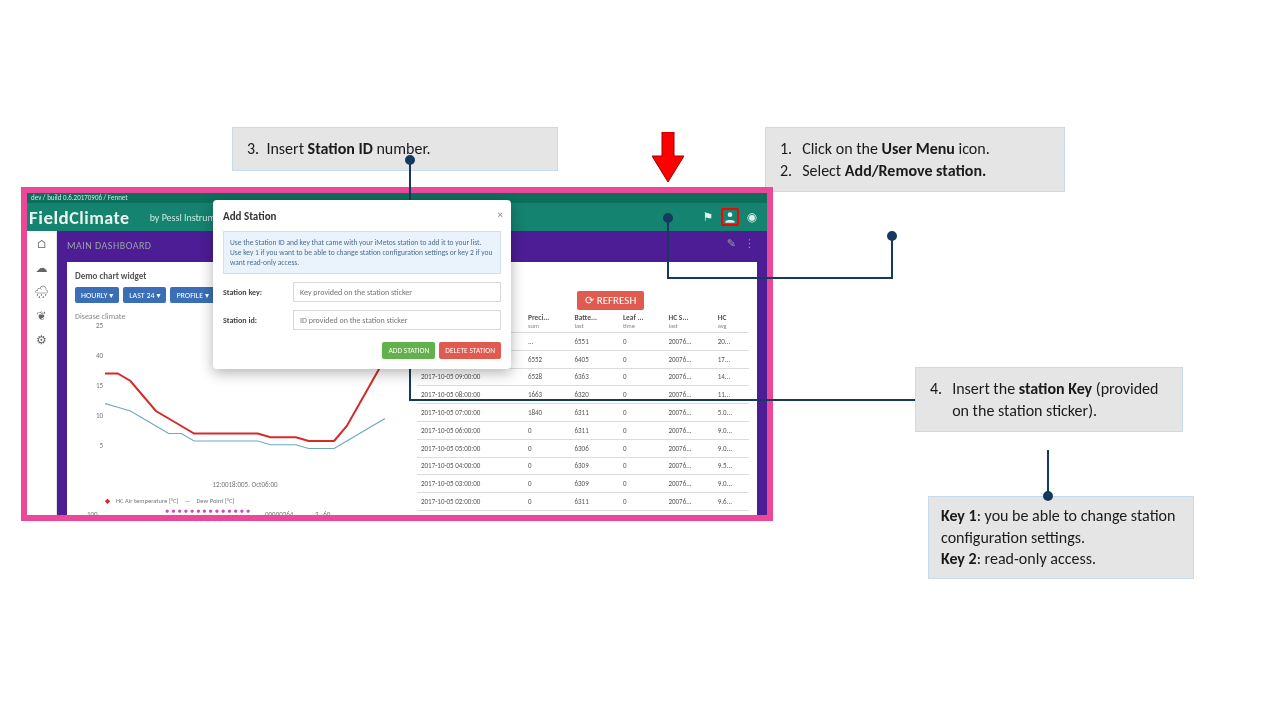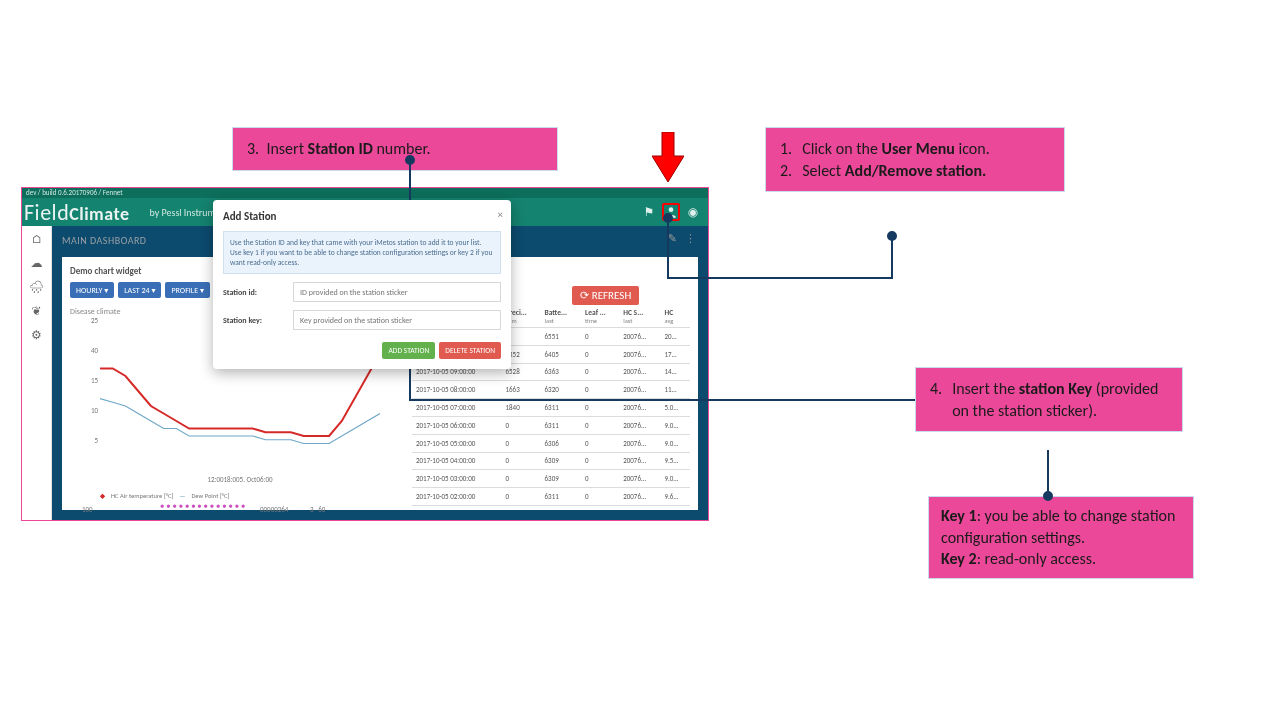--- a/index.html
+++ b/index.html
@@ -2,40 +2,40 @@
 <html><head>
 <meta charset="utf-8">
 <style>
   * { box-sizing: border-box; margin: 0; padding: 0; font-family: Calibri, Arial, sans-serif; }
   body { background: #ffffff; width: 1280px; height: 720px; position: relative; overflow: hidden; }
 
   
   .shot {
     position: absolute;
     left: 21px; top: 187px;
-    width: 688px; height: 334px;
-    border: 1px solid #ec4899;
-    background: #0c4a6e;
+    width: 752px; height: 334px;
+    border: 6px solid #ec4899;
+    background: #4c1d95;
     overflow: hidden;
     font-size: 9px;
     color: #555;
   }
   
   .build-strip {
     height: 10px; background: #0d6e5c; color: #cfe7e1;
     font-size: 7px; line-height: 10px; padding-left: 4px;
   }
   
   .topbar {
     height: 28px; background: #14836f;
     display: flex; align-items: center; padding: 0 6px 0 2px; gap: 4px;
     color: #eaf3f1;
   }
   .brand { font-size: 16px; letter-spacing: .5px; display: flex; align-items: baseline; }
-  .brand b { font-weight: 400; font-size: 22px; }
+  .brand b { font-weight: 700; font-size: 19px; }
   .brand span { font-size: 18px; font-weight: 600; }
   .byline { font-size: 10px; color: #cfe7e1; margin-left: 16px; }
   .topbar .spacer { flex: 1; }
   .topicon { width: 18px; height: 18px; display: flex; align-items: center; justify-content: center; color: #dff1ed; font-size: 12px; }
   .user-frame {
     border: 2px solid #ff0000; border-radius: 2px;
   }
   
   .leftrail {
     position: absolute; left: 0; top: 38px; bottom: 0; width: 30px;
@@ -109,21 +109,21 @@
   .frow input {
     flex: 1; border: 1px solid #d8d8d8; font-size: 8px; padding: 4px 6px; color:#999;
     background: #fff;
   }
   .modal-actions { display:flex; justify-content:flex-end; gap:4px; padding: 12px 0 10px 0; }
   .btn-green { background:#62b14c; color:#fff; font-size:7.5px; padding:4px 6px; border-radius:2px; }
   .btn-red   { background:#e05a4f; color:#fff; font-size:7.5px; padding:4px 6px; border-radius:2px; }
 
   
   .callout {
-    position: absolute; background: #ec4899; border: 1px solid #c7dbec;
+    position: absolute; background: #e5e5e5; border: 1px solid #c7dbec;
     padding: 10px 14px; font-size: 16px; color: #1b1b1b; line-height: 1.35;
   }
   #callout3 { left: 232px; top: 127px; width: 326px;}
   #callout12 { left: 765px; top: 127px; width: 300px; }
   #callout4 { left: 915px; top: 367px; width: 268px; }
   #calloutkeys { left: 916px; top: 496px; width: 266px; padding: 8px 12px; margin-left: 12px;}
 
   
   .connectors { position:absolute; left:0; top:0; width:100%; height:100%; pointer-events:none; }
 
@@ -344,26 +344,26 @@
       </div>
     </div>
   </div>
 </div>
 
 <div class="modal">
   <div class="modal-title">Add Station</div>
   <div class="modal-close">×</div>
   <div class="modal-info">Use the Station ID and key that came with your iMetos station to add it to your list. Use key 1 if you want to be able to change station configuration settings or key 2 if you want read-only access.</div>
   <div class="frow">
+    <label>Station key:</label>
+    <input placeholder="Key provided on the station sticker" style="">
+  </div>
+  <div class="frow">
     <label>Station id:</label>
     <input placeholder="ID provided on the station sticker" style="">
-  </div>
-  <div class="frow">
-    <label>Station key:</label>
-    <input placeholder="Key provided on the station sticker" style="">
   </div>
   <div class="modal-actions">
     <span class="btn-green">ADD STATION</span>
     <span class="btn-red">DELETE STATION</span>
   </div>
 </div>
 
 <svg class="connectors">
   <g stroke="#163a5f" stroke-width="2" fill="#163a5f">
 

